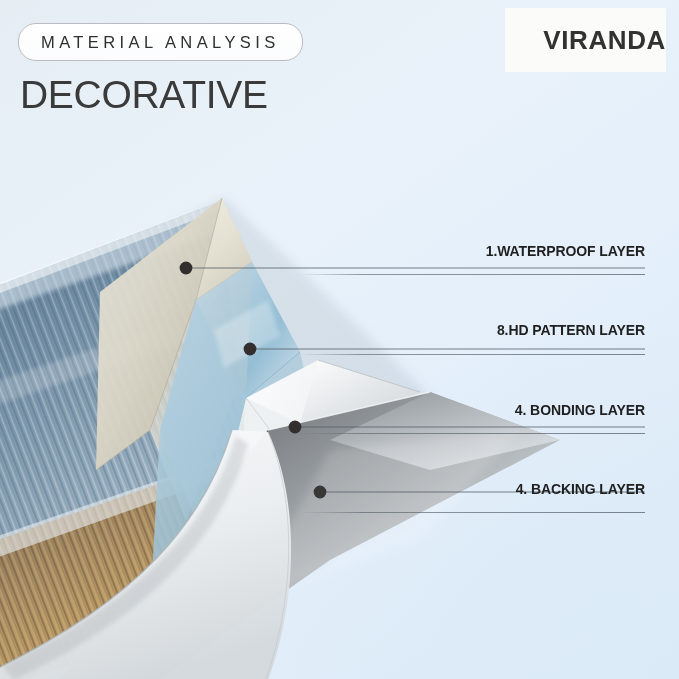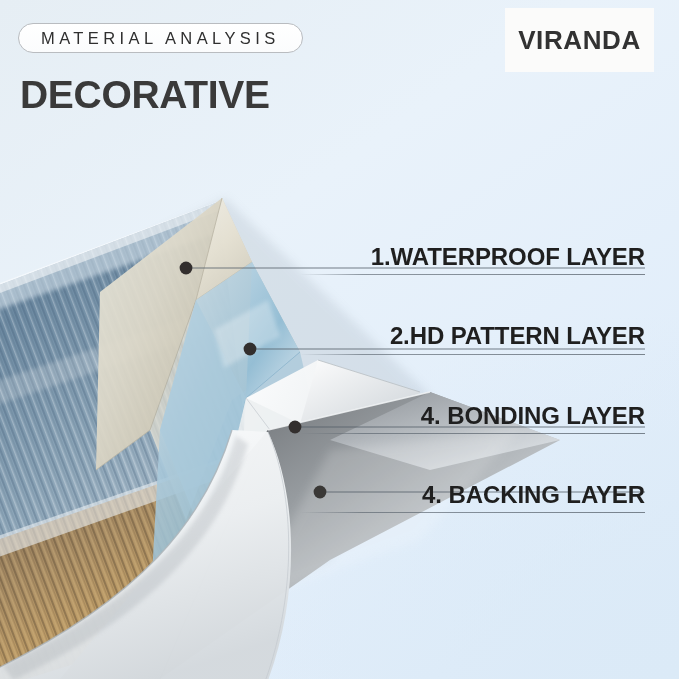--- a/index.html
+++ b/index.html
@@ -15,55 +15,55 @@
     width:679px; height:679px;
     overflow:hidden;
     background:
       radial-gradient(ellipse 120% 90% at 100% 100%, #dbeaf7 0%, rgba(219,234,247,0) 60%),
       linear-gradient(145deg, #e6eef4 0%, #e9f2fa 35%, #e2eefa 70%, #dceaf8 100%);
   }
 
   
   .pill {
     position:absolute; left:18px; top:23px;
-    height:30px; padding:0 22px;
+    height:38px; padding:0 22px;
     display:flex; align-items:center;
     border:1.3px solid #b9bcc0;
     border-radius:18px;
     background:linear-gradient(180deg,#ffffff 0%,#fbfcfd 100%);
     font-size:16.5px; letter-spacing:4.4px;
     color:#2f2f2f; white-space:nowrap;text-align:center;
   }
   .title {
     position:absolute; left:20px; top:72px;
-    font-size:39px; font-weight:bold;
+    font-size:39px; font-weight:normal;
     line-height:46px; letter-spacing:-0.3px;
     color:#3a3a3a; white-space:nowrap;
   }
   .title .l2 { display:block; }
 
   .brand-badge {
     position:absolute; left:505px; top:8px;
-    width:149px; height:64px;
+    width:161px; height:64px;
     background:#fbfbfa;
-    display:flex; align-items:center; justify-content:center;
+    display:flex; align-items:center; justify-content:flex-end;
   }
   .brand-badge span {
     font-size:26px; font-weight:bold;
     letter-spacing:0.6px; color:#323232;
   }
 
   
   #art { position:absolute; left:0; top:0; width:679px; height:679px; }
 
   
   .label {
     position:absolute;
     right:34px;
-    font-size:24px; font-weight:bold;
+    font-size:14px; font-weight:bold;
     color:#1f1f1f; white-space:nowrap;
     letter-spacing:-0.1px;
     text-align:right;
   }
   .label.l1 { top:243px; }
   .label.l2 { top:322px; }
   .label.l3 { top:402px; }
   .label.l4 { top:481px;margin-left:12px; }
 
   .rule {
@@ -269,21 +269,21 @@
     <span class="l1">DECORATIVE</span>
   </h1>
 
   <div class="brand-badge">
     <span>VIRANDA</span>
   </div>
 
   <div class="label l1">1.WATERPROOF LAYER</div>
   <div class="rule r1"></div>
 
-  <div class="label l2">2.HD PATTERN LAYER</div>
+  <div class="label l2">8.HD PATTERN LAYER</div>
   <div class="rule r2"></div>
 
   <div class="label l3">4. BONDING LAYER</div>
   <div class="rule r3"></div>
 
   <div class="label l4">4. BACKING LAYER</div>
   <div class="rule r4"></div>
 
 </div>
 

